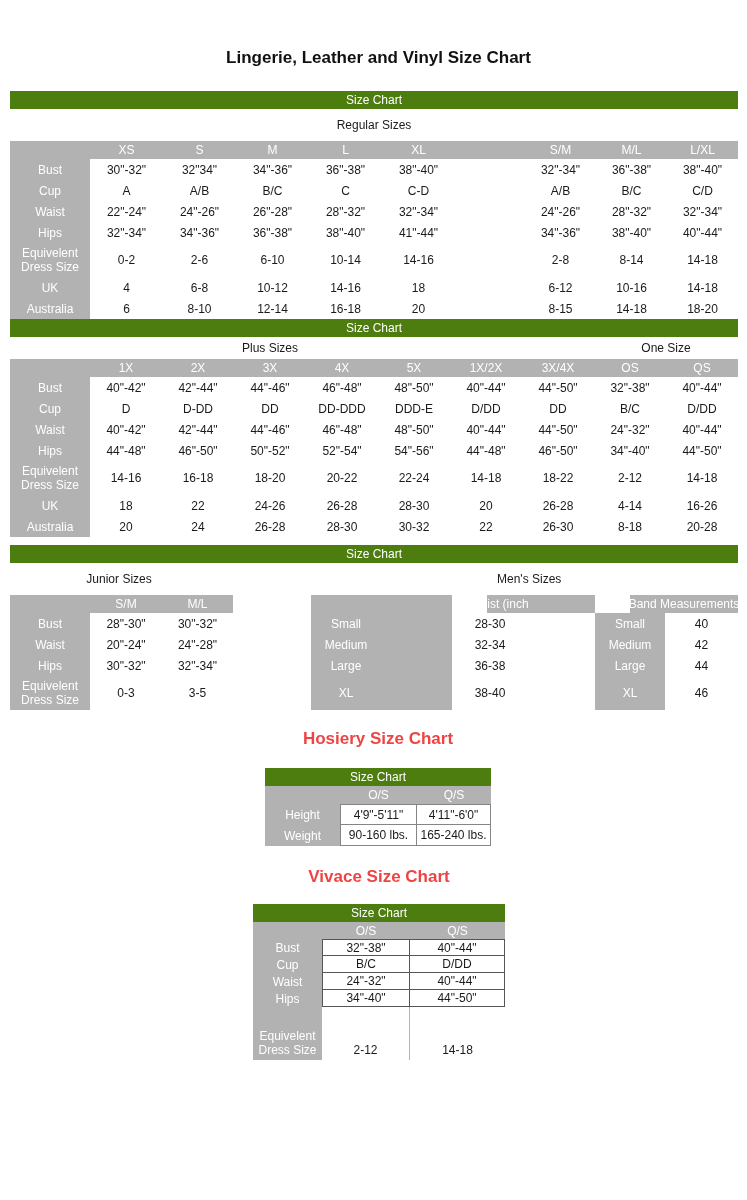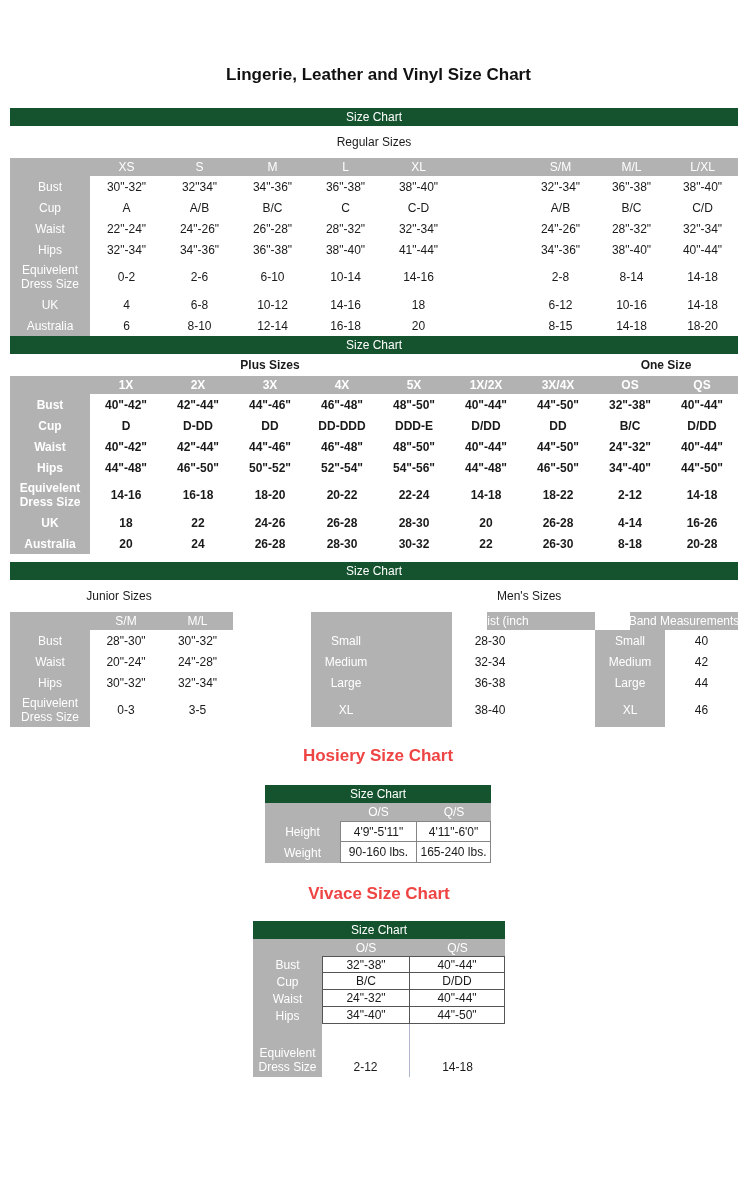--- a/index.html
+++ b/index.html
@@ -1,30 +1,30 @@
 <!DOCTYPE html>
 <html><head>
 <meta charset="utf-8">
 <style>
   html,body{margin:0;padding:0;}
   body{
     width:747px;min-height:1200px;background:#fff;
     font-family:"Liberation Sans",sans-serif;font-size:12px;color:#1a1a1a;
   }
-  .page-title{margin:0;padding-top:64px;font-size:17px;font-weight:bold;
+  .page-title{margin:0;padding-top:47px;font-size:17px;font-weight:bold;
     text-align:center;line-height:21px;color:#111;margin-left:10px;width:737px;box-sizing:border-box;}
   .sub-title{margin:0;font-size:17px;font-weight:bold;line-height:21px;color:#ef4444;text-align:center;}
   .main{margin-left:10px;width:728px;}
-  .bar{height:18px;background:#14532d;color:#fff;display:flex;align-items:center;justify-content:center;}
+  .bar{height:18px;background:#4d7c0f;color:#fff;display:flex;align-items:center;justify-content:center;}
   .bar1{margin-top:23px;}
   .bar3{margin-top:8px;}
   .secrow{height:32px;display:flex;align-items:center;justify-content:center;}
   .row{display:grid;}
   .r-row{grid-template-columns:80px 73px 73px 73px 73px 73px 70px 71px 71px 71px;}
-  .p-row{grid-template-columns:80px repeat(9,72px);font-weight:bold;}
+  .p-row{grid-template-columns:80px repeat(9,72px);}
   .j-row{grid-template-columns:80px 72px 71px;}
   .m-row{grid-template-columns:70px 71px 76px 67px 70px 73px;}
   .h-row{grid-template-columns:75px 77px 74px;}
   .v-row{grid-template-columns:69px 88px 95px;}
   .h17{height:17px;}.h18{height:18px;border-radius:7px;}.h21{height:21px;}.h22{height:22px;}.h34{height:34px;}.h35{height:35px;}
   .c{display:flex;align-items:center;justify-content:center;text-align:center;line-height:14px;}
   .g{background:#b2b2b2;color:#fff;}
   .v{color:#1a1a1a;}
   .nowrap{white-space:nowrap;margin-left:35px;}
   .jm-sec{display:flex;gap:8px;}

